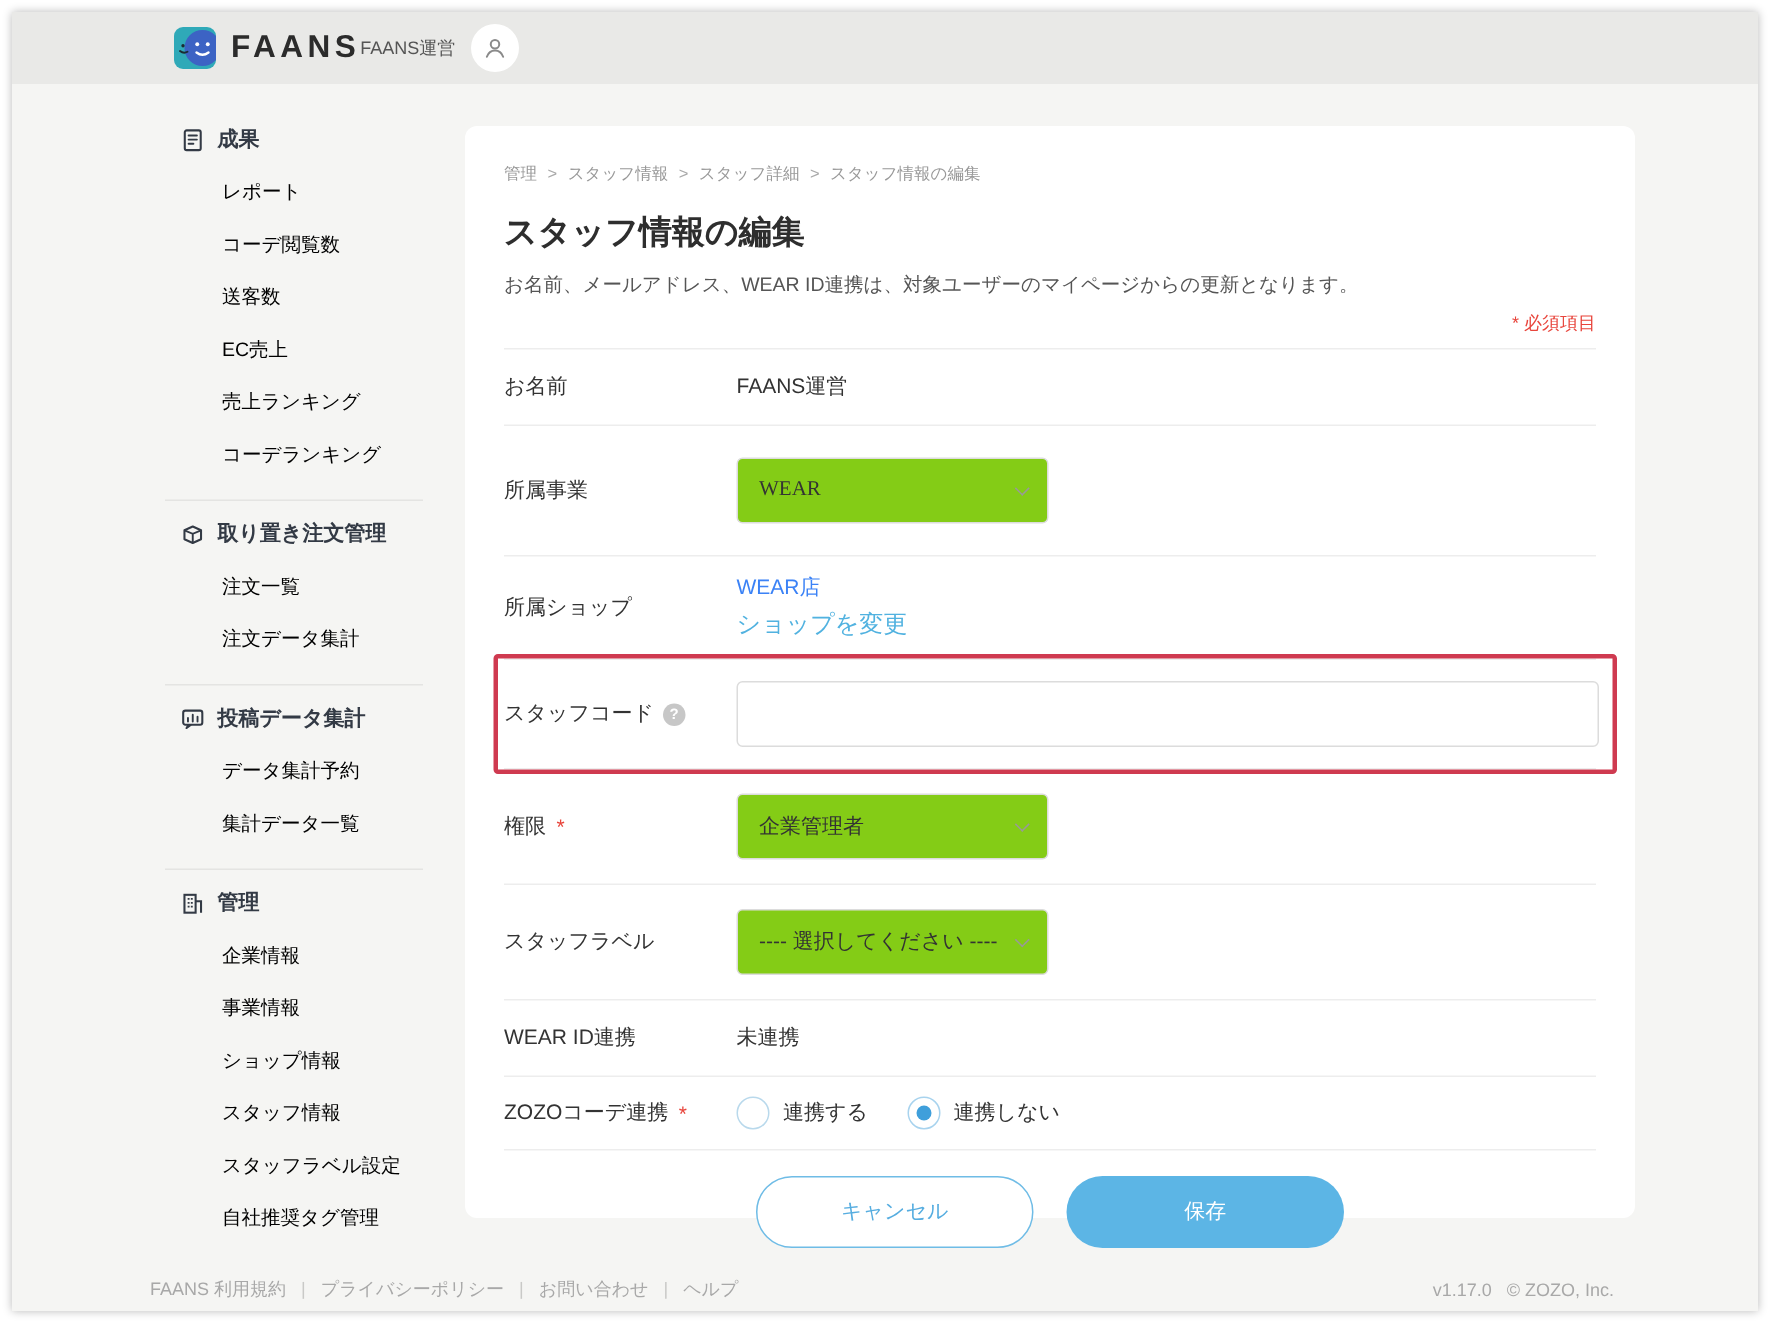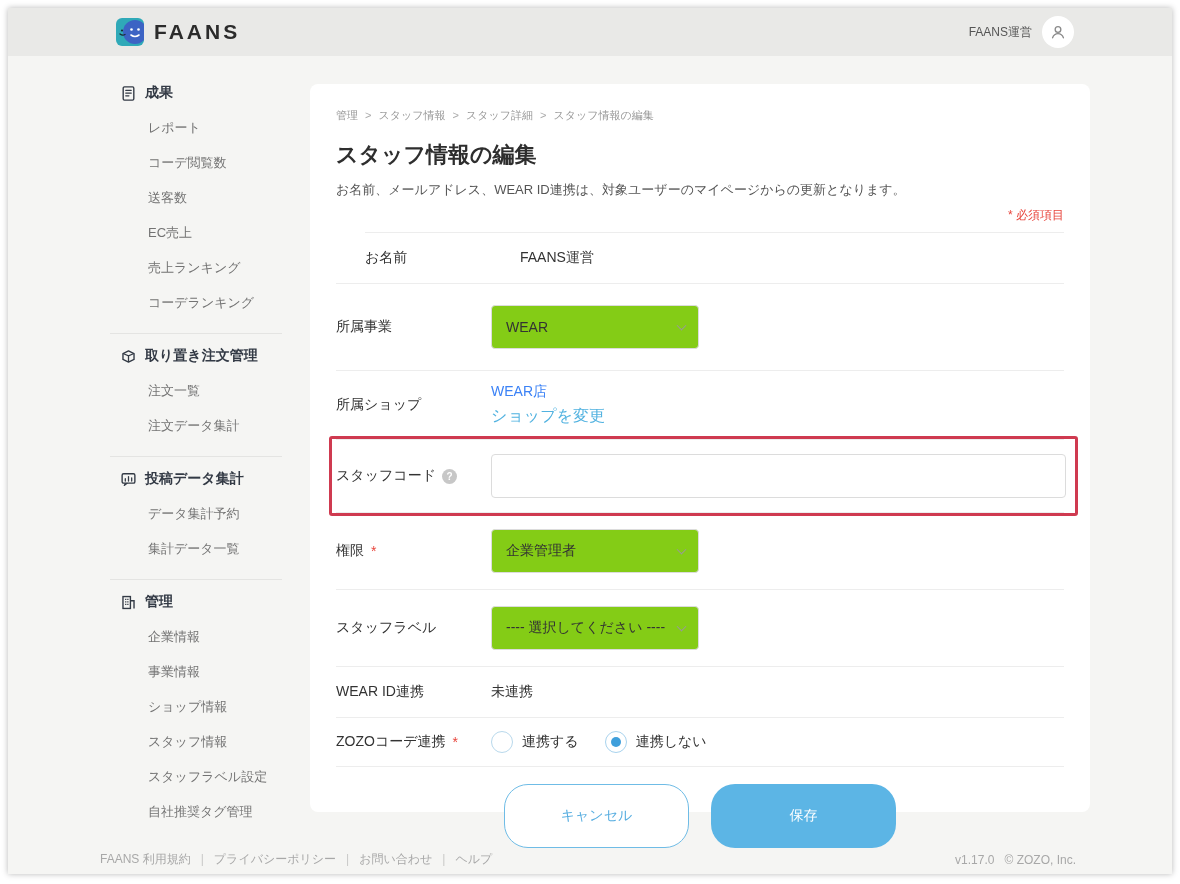--- a/index.html
+++ b/index.html
@@ -1,50 +1,50 @@
 <!DOCTYPE html>
 <html><head>
 <meta charset="utf-8">
 <style>
   * { margin:0; padding:0; box-sizing:border-box; }
   html,body { width:1180px; height:884px; background:#ffffff; font-family:"Liberation Sans", sans-serif; }
   .frame { position:relative; width:1164px; height:866px; margin:8px auto 10px; background:#f5f5f3; box-shadow:0 0 6px rgba(0,0,0,.28); overflow:hidden; }
 
   
-  .topbar { height:48px; background:#e9e9e7; display:flex; align-items:center; justify-content:space-between; padding:0 98px 0 108px; }
+  .topbar { height:48px; background:#e9e9e7; display:flex; align-items:center; padding:0 98px 0 108px; }
   .logo { display:flex; align-items:center; gap:10px; }
   .logo-text { font-size:21px; font-weight:bold; letter-spacing:3px; color:#2b2b2b; }
   .user { display:flex; align-items:center; gap:10px; }
   .user-name { font-size:12px; color:#555; }
   .avatar { width:32px; height:32px; border-radius:50%; background:#fff; display:flex; align-items:center; justify-content:center; cursor:pointer; }
 
   .body-wrap { display:flex; }
 
   
   aside { width:302px; flex-shrink:0; padding:26px 0 0 112px; }
   .side-title { display:flex; align-items:center; gap:8px; font-size:14px; font-weight:bold; color:#333a45; margin:2px 0 8px; cursor:pointer; }
   .side-title svg { flex-shrink:0; }
-  .side-item { font-size:13px; line-height:13px; color:#737373; padding:11px 0; padding-left:28px; cursor:pointer; }
+  .side-item { font-size:13px; line-height:13px; color:#000000; padding:11px 0; padding-left:28px; cursor:pointer; }
   .side-divider { height:1px; background:#e4e4e2; margin:13px 28px 13px -10px; }
 
   
   .card { width:780px; height:728px; background:#fff; border-radius:8px; margin-top:28px; padding:24px 26px 0; }
   .breadcrumb { font-size:11px; color:#999; }
   .breadcrumb .sep { margin:0 7px; color:#aaa; }
   .page-title { font-size:22px; font-weight:bold; color:#2e2e2e; margin:17px 0 11px; }
   .page-desc { font-size:13px; color:#555; }
   .required-note { text-align:right; color:#e8453c; font-size:12px; margin:8px 0 8px; }
 
   .row { display:flex; align-items:center; border-top:1px solid #ededed; position:relative; }
   .row-label { width:155px; flex-shrink:0; font-size:14px; color:#333; display:flex; align-items:center; gap:6px; }
   .row-value { flex:1; font-size:14px; color:#333; }
   .req { color:#e8453c; margin-left:1px; }
 
-  .row.r-name { padding:16px 0;margin-left:29px; }
-  .row.r-business { padding:21px 0; }
+  .row.r-name { padding:16px 0; }
+  .row.r-business { padding:21px 0;font-family:Liberation Serif, serif; }
   .row.r-shop { padding:12px 0; }
   .row.r-staffcode { padding:14px 0; }
   .row.r-permission, .row.r-stafflabel { padding:16px 0; }
   .row.r-wearid { padding:16px 0; }
   .row.r-zozo { padding:13px 0; }
   .row.r-actions { padding:17px 0 14px; justify-content:center; gap:22px; }
 
   .select { width:208px; height:44px; border:1px solid #dcdcdc; border-radius:4px; background:#84cc16; display:flex; align-items:center; padding:0 30px 0 14px; font-size:14px; color:#333; position:relative; cursor:pointer; }
   .chev { position:absolute; right:13px; top:50%; width:7px; height:7px; border-right:1.5px solid #999; border-bottom:1.5px solid #999; transform:translateY(-70%) rotate(45deg); }
 
@@ -57,21 +57,21 @@
 
   .help-icon { width:15px; height:15px; border-radius:50%; background:#c7c7c7; color:#fff; font-size:10px; font-weight:bold; display:inline-flex; align-items:center; justify-content:center; flex-shrink:0; }
   .help-icon::after { content:"?"; }
 
   .radio-group { display:flex; align-items:center; gap:26px; }
   .radio-opt { display:inline-flex; align-items:center; gap:9px; cursor:pointer; font-size:14px; color:#333; }
   .radio { width:22px; height:22px; border-radius:50%; border:1px solid #b9d9ec; background:#fff; position:relative; flex-shrink:0; }
   .radio.checked { border-color:#a8d3ee; }
   .radio.checked::after { content:""; position:absolute; left:5px; top:5px; width:10px; height:10px; border-radius:50%; background:#3f9fdb; }
 
-  .btn { width:185px; height:64px; border-radius:24px; font-size:14px; display:flex; align-items:center; justify-content:center; cursor:pointer; font-family:"Liberation Sans", sans-serif; }
+  .btn { width:185px; height:48px; border-radius:24px; font-size:14px; display:flex; align-items:center; justify-content:center; cursor:pointer; font-family:"Liberation Sans", sans-serif; }
   .btn-cancel { background:#fff; border:1px solid #6fbce6; color:#56ade0; }
   .btn-save { background:#5cb5e5; border:none; color:#fff; }
 
   
   .foot { display:flex; justify-content:space-between; align-items:center; padding:0 96px 0 92px; margin-top:22px; font-size:12px; color:#a8a8a8;gap:12px; }
   .foot .fsep { margin:0 10px; color:#c9c9c7; }
   .foot-link { cursor:pointer; }
   .foot-right { display:flex; gap:10px; align-items:center; }
 </style>
 </head>

